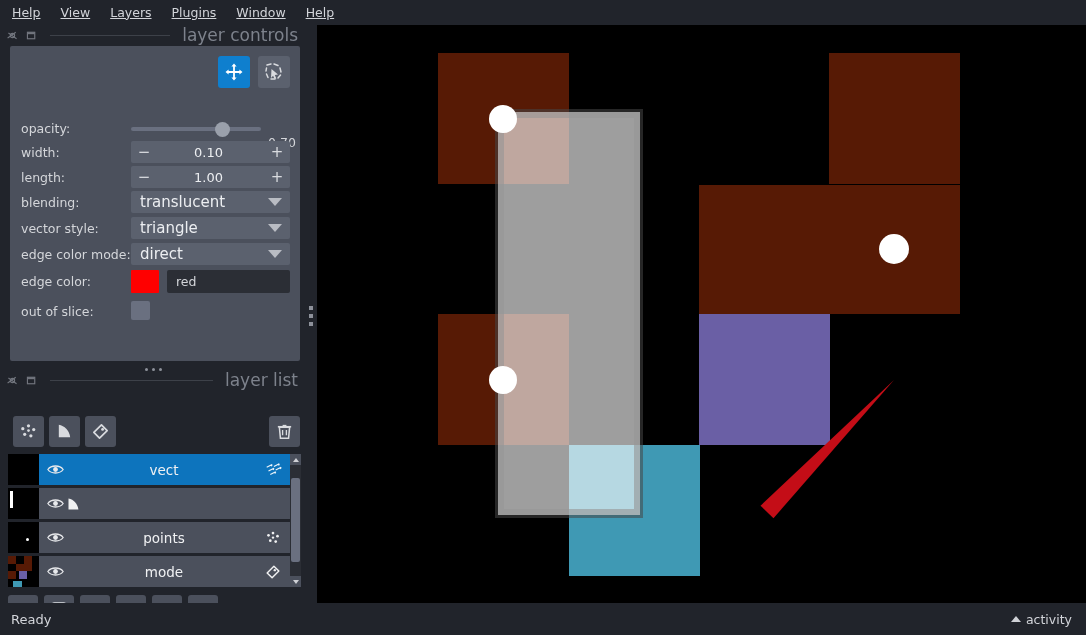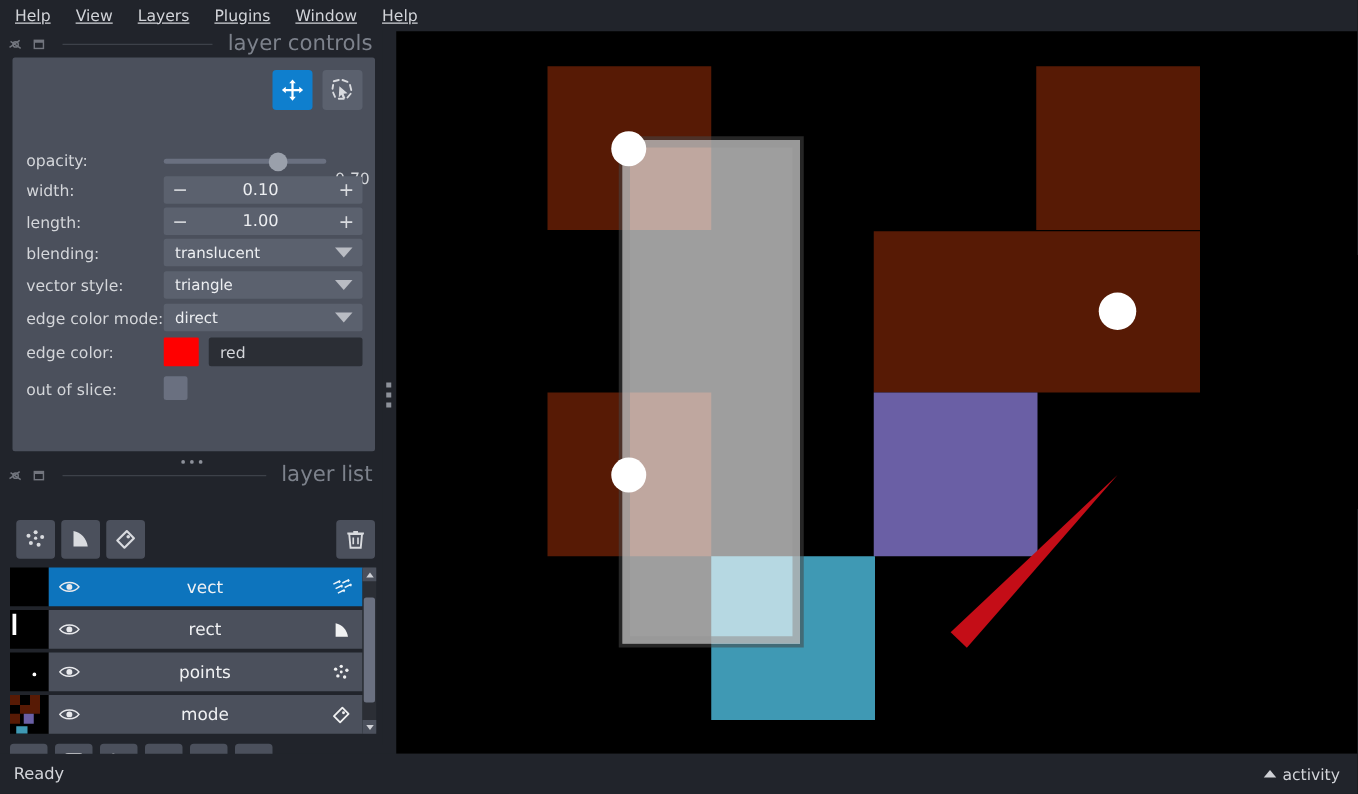--- a/index.html
+++ b/index.html
@@ -126,21 +126,21 @@
   
   .combo {
     position: absolute; left: 3px; top: 0;
     width: 159px; height: 22px;
     background: #5b616e;
     border-radius: 2px;
     display: flex; align-items: center;
     padding: 0 6px 0 9px;
   }
   .combo .cval {
-    flex: 1; color: #eceef1; font-size: 12px;
+    flex: 1; color: #eceef1; font-size: 15px;
     white-space: nowrap; overflow: hidden;
   }
   .caret {
     width: 0; height: 0;
     border-left: 7px solid transparent;
     border-right: 7px solid transparent;
     border-top: 8px solid #b9bcc3;
     margin-right: 2px;
   }
 
@@ -509,21 +509,20 @@
 
       <div class="layer-row">
         <div class="layer-thumb">
           <div style="position:absolute;left:2px;top:3px;width:3px;height:17px;background:#ffffff;"></div>
         </div>
         <div class="layer-body">
           <svg class="eye" viewBox="0 0 20 14">
             <path d="M1 7 C5 1.5, 15 1.5, 19 7 C15 12.5, 5 12.5, 1 7 Z" fill="none" stroke="#e8e9ec" stroke-width="1.5"></path>
             <circle cx="10" cy="7" r="2.8" fill="#e8e9ec"></circle>
           </svg>
-          <div class="layer-name">rect</div>
           <svg class="type-icon" viewBox="0 0 20 20">
             <path d="M5 4 C11 5, 15 10, 16 16 L5 16 Z" fill="#ffffff"></path>
           </svg>
         </div>
       </div>
 
       <div class="layer-row">
         <div class="layer-thumb">
           <div style="position:absolute;left:18px;top:16px;width:3px;height:3px;background:#ffffff;border-radius:50%;"></div>
         </div>

